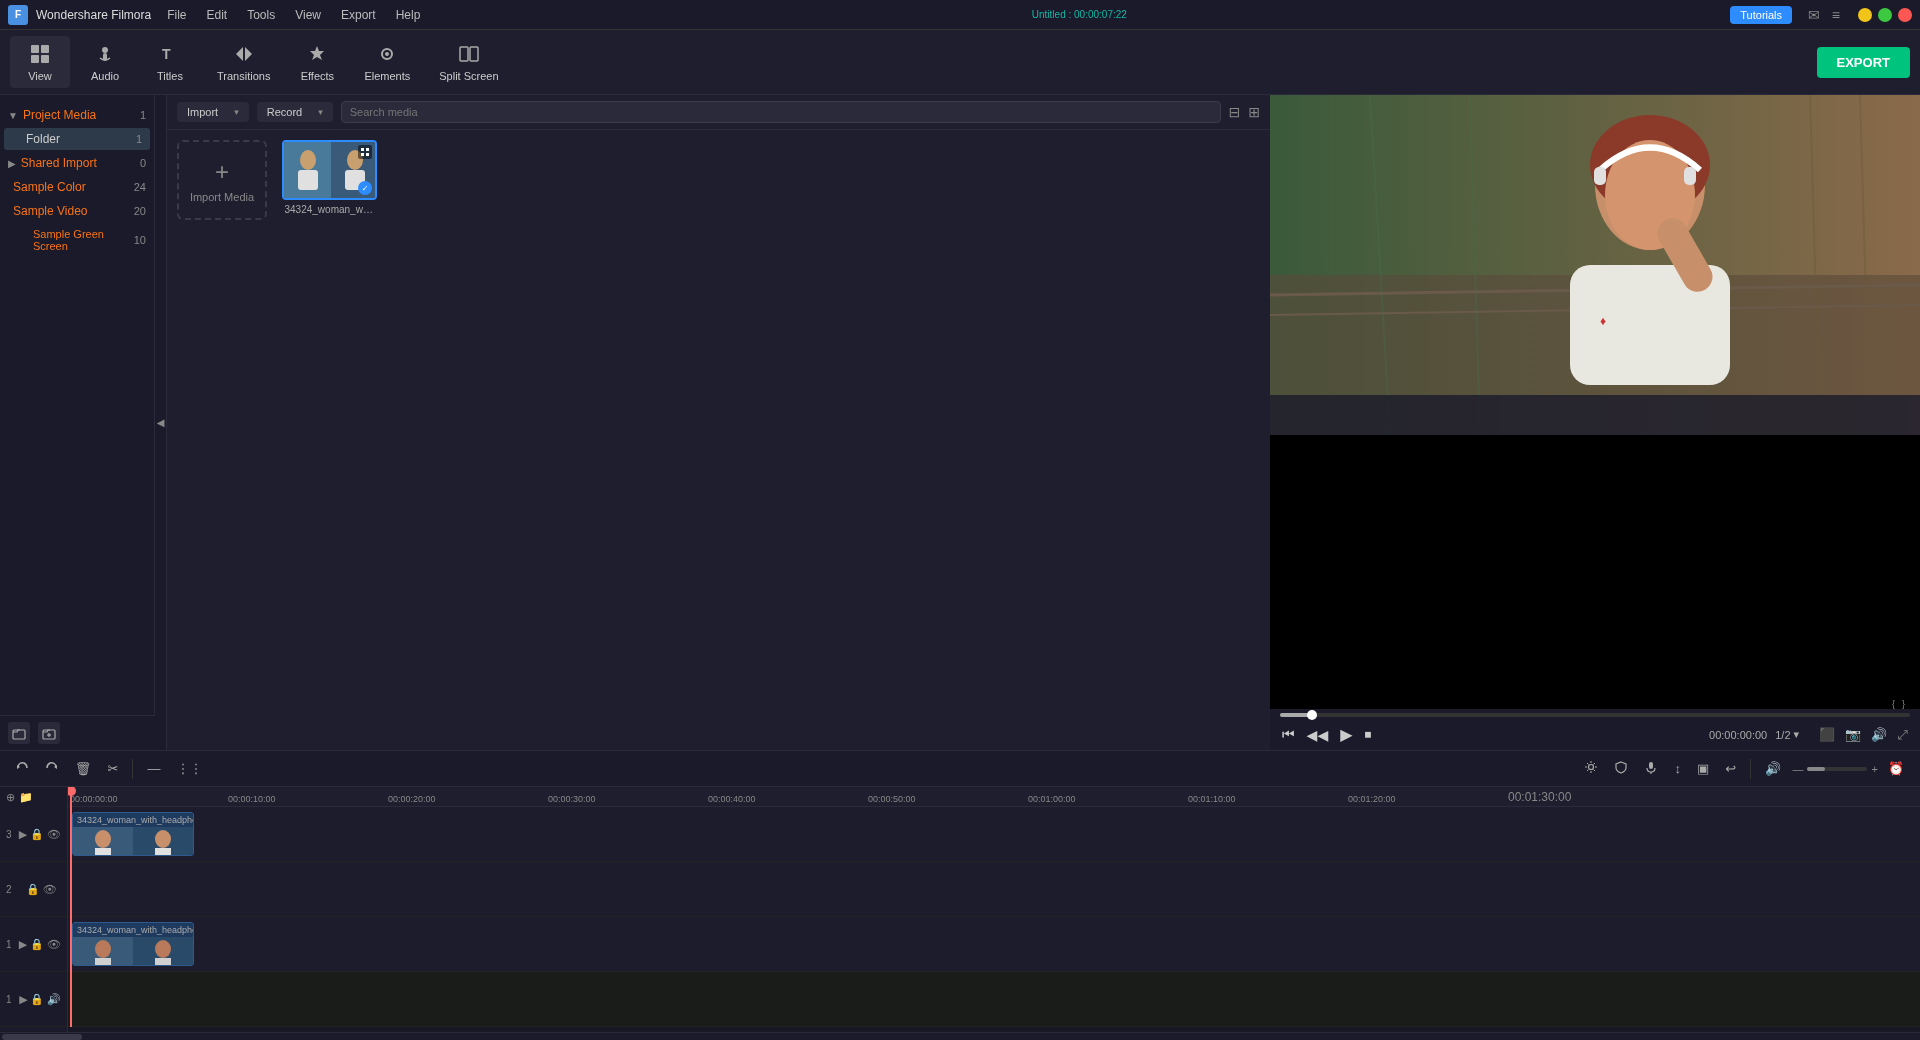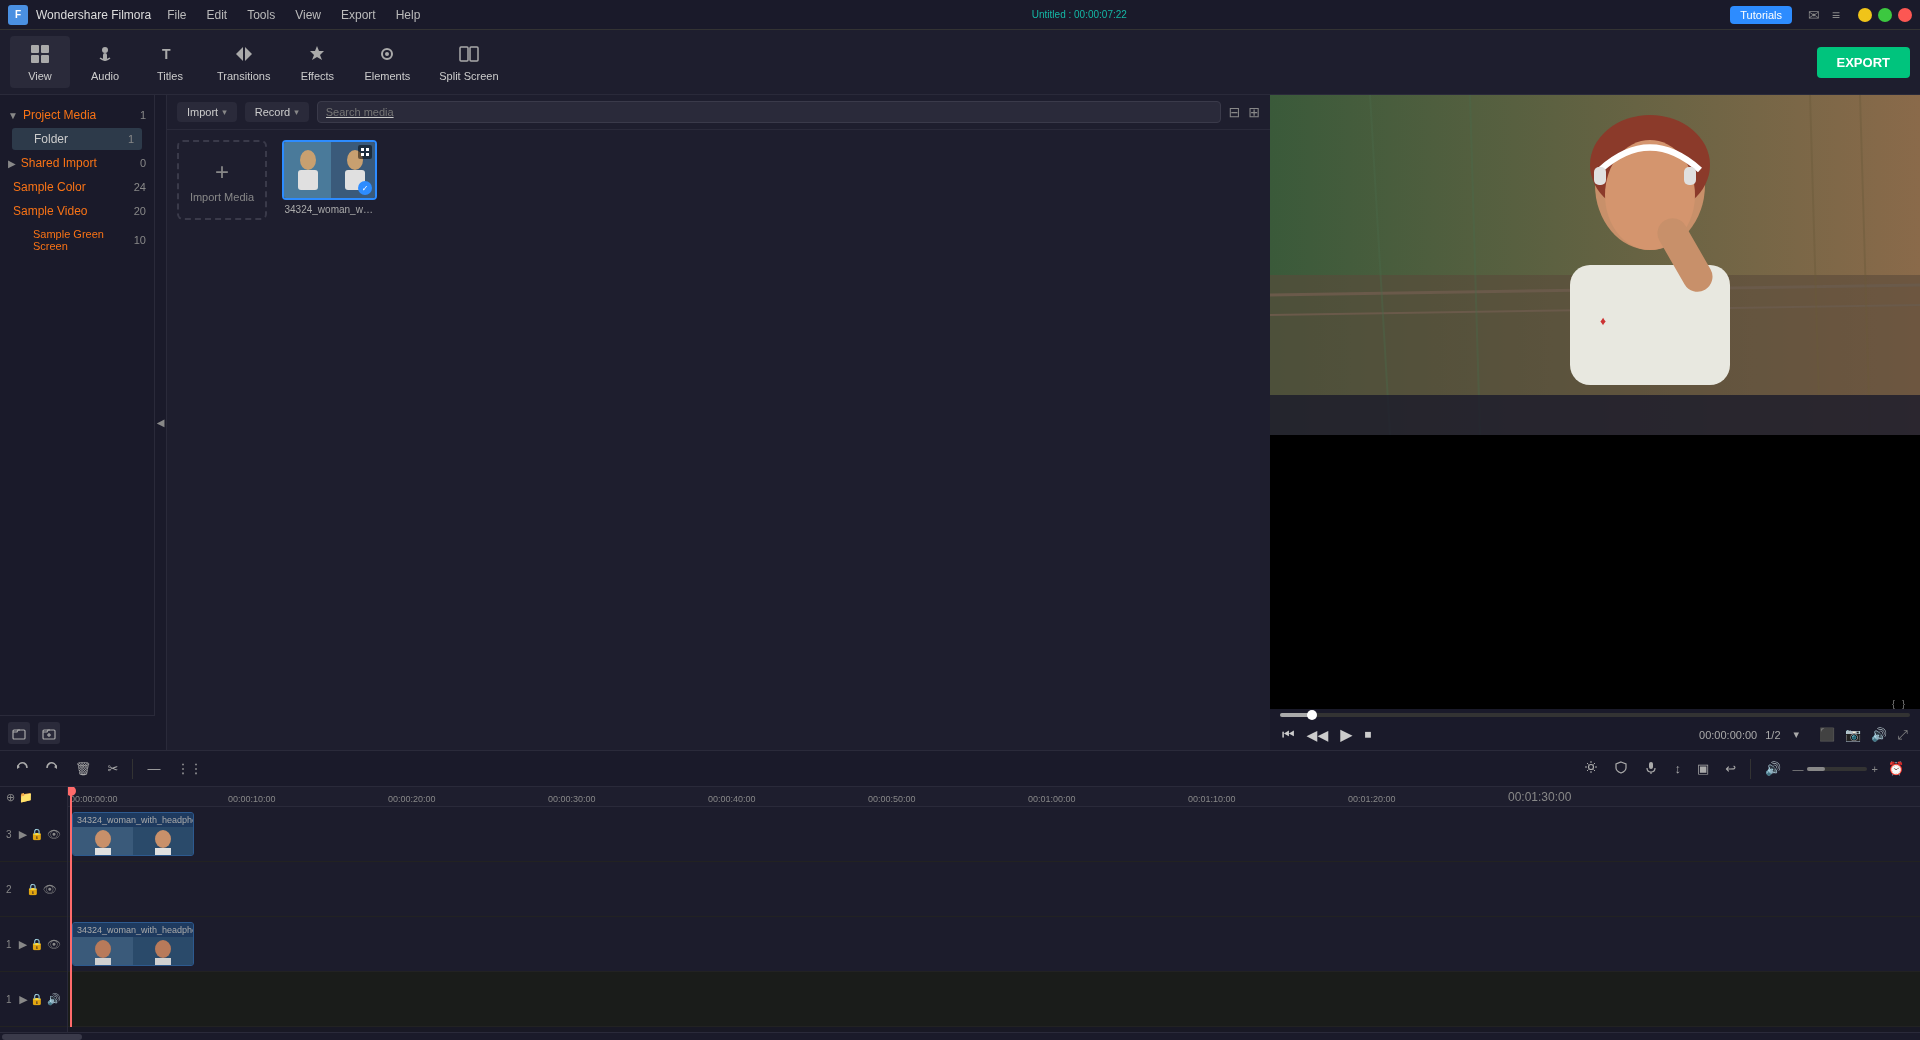--- a/index.html
+++ b/index.html
@@ -36,32 +36,32 @@
     .toolbar-icon { width: 24px; height: 24px; display: flex; align-items: center; justify-content: center; color: #aaa; }
     .toolbar-label { font-size: 11px; color: #ccc; }
     #export-btn { margin-left: auto; background: #00c47d; color: white; border: none; border-radius: 4px; padding: 8px 20px; font-size: 13px; font-weight: bold; cursor: pointer; }
 
     
     #main { display: flex; width: 100%; height: calc(1040px - 30px - 65px - 290px); }
     .panel-section-header { display: flex; align-items: center; padding: 5px 8px; cursor: pointer; }
     .panel-section-header .arrow { color: #888; margin-right: 5px; font-size: 10px; }
     .panel-section-title { color: #f97316; font-size: 12px; flex: 1; }
     .panel-section-count { color: #888; font-size: 11px; }
-    .panel-item { padding: 4px 8px 4px 22px; cursor: pointer; display: flex; align-items: center; justify-content: space-between; border-radius: 3px; margin: 1px 12px; }
+    .panel-item { padding: 4px 8px 4px 22px; cursor: pointer; display: flex; align-items: center; justify-content: space-between; border-radius: 3px; margin: 1px 4px; }
     .panel-item.active { background: #2d3a4a; }
     .panel-item-label { color: #ccc; font-size: 12px; }
     .panel-item-count { color: #888; font-size: 11px; }
     .panel-bottom-btn { width: 22px; height: 22px; background: #2a2a3a; border-radius: 3px; display: flex; align-items: center; justify-content: center; cursor: pointer; color: #aaa; font-size: 12px; }
 
     
     #media-panel { flex: 1; background: #1e1e2e; display: flex; flex-direction: column; }
     #media-toolbar { display: flex; align-items: center; padding: 6px 10px; border-bottom: 1px solid #2a2a3a; gap: 8px; }
-    .media-toolbar-btn { background: #2a2a3a; color: #ccc; border: none; border-radius: 4px; padding: 4px 10px; font-size: 11px; cursor: pointer; display: flex; align-items: center; gap: 4px; }
+    .media-toolbar-btn { background: #2a2a3a; color: #ccc; border: none; border-radius: 4px; padding: 4px 10px; font-size: 11px; cursor: pointer; display: flex; align-items: center; gap: 16px; }
     .media-toolbar-btn .arrow { font-size: 9px; color: #888; }
-    .media-search { flex: 1; background: #2a2a3a; border: 1px solid #3a3a4a; border-radius: 4px; color: #ccc; padding: 4px 8px; font-size: 11px; outline: none; text-decoration: underline; }
+    .media-search { flex: 1; background: #2a2a3a; border: 1px solid #3a3a4a; border-radius: 4px; color: #ccc; padding: 4px 8px; font-size: 11px; outline: none; }
     .media-toolbar-icon { color: #888; cursor: pointer; font-size: 14px; }
     #media-content { flex: 1; padding: 10px; display: flex; gap: 15px; overflow: auto; }
     .import-media-btn { width: 90px; height: 80px; border: 2px dashed #3a3a4a; border-radius: 6px; display: flex; flex-direction: column; align-items: center; justify-content: center; cursor: pointer; color: #888; gap: 5px; }
     .import-plus { font-size: 24px; color: #888; }
     .import-label { font-size: 11px; color: #888; }
     .media-item { display: flex; flex-direction: column; align-items: center; gap: 4px; cursor: pointer; }
     .media-thumbnail { width: 95px; height: 60px; background: #2a2a3a; border-radius: 4px; overflow: hidden; position: relative; border: 2px solid transparent; }
     .media-thumbnail.selected { border-color: #2d8cff; }
     .media-thumb-grid { position: absolute; top: 3px; right: 3px; width: 14px; height: 14px; background: rgba(0,0,0,0.5); border-radius: 2px; display: flex; align-items: center; justify-content: center; }
     .media-thumb-check { position: absolute; bottom: 3px; right: 3px; width: 14px; height: 14px; background: #2d8cff; border-radius: 50%; display: flex; align-items: center; justify-content: center; font-size: 8px; color: white; }
@@ -70,21 +70,21 @@
     
     #preview-panel { width: 650px; background: #111; flex-shrink: 0; display: flex; flex-direction: column; }
     #preview-video { flex: 1; background: #000; position: relative; }
     #preview-controls { background: #1a1a2a; padding: 4px 10px; }
     #preview-progress { width: 100%; height: 4px; background: #333; border-radius: 2px; margin-bottom: 6px; position: relative; }
     #preview-progress-fill { height: 100%; background: #aaa; border-radius: 2px; width: 5%; }
     #preview-progress-dot { width: 10px; height: 10px; background: #fff; border-radius: 50%; position: absolute; top: -3px; left: 5%; transform: translateX(-50%); }
     #preview-btns { display: flex; align-items: center; gap: 8px; }
     .prev-btn { background: none; border: none; color: #ccc; font-size: 14px; cursor: pointer; padding: 2px; }
     #preview-time { margin-left: auto; color: #aaa; font-size: 11px; }
-    #preview-ratio { color: #aaa; font-size: 11px; display: flex; align-items: center; gap: 13px; }
+    #preview-ratio { color: #aaa; font-size: 11px; display: flex; align-items: center; gap: 3px; }
     .prev-icon-btn { color: #888; font-size: 13px; cursor: pointer; padding: 2px; }
     #preview-right-tools { display: flex; align-items: center; gap: 6px; margin-left: 10px; }
 
     
     #timeline { width: 100%; height: 290px; background: #181824; display: flex; flex-direction: column; border-top: 1px solid #2a2a3a; }
     #timeline-toolbar { height: 36px; background: #1a1a2a; display: flex; align-items: center; padding: 0 10px; gap: 6px; border-bottom: 1px solid #2a2a3a; }
     .tl-tool-btn { background: none; border: none; color: #aaa; font-size: 13px; cursor: pointer; padding: 3px 5px; border-radius: 3px; }
     .tl-divider { width: 1px; height: 20px; background: #333; margin: 0 3px; }
     #timeline-right-tools { margin-left: auto; display: flex; align-items: center; gap: 6px; }
     #timeline-content { flex: 1; display: flex; overflow: hidden; }

